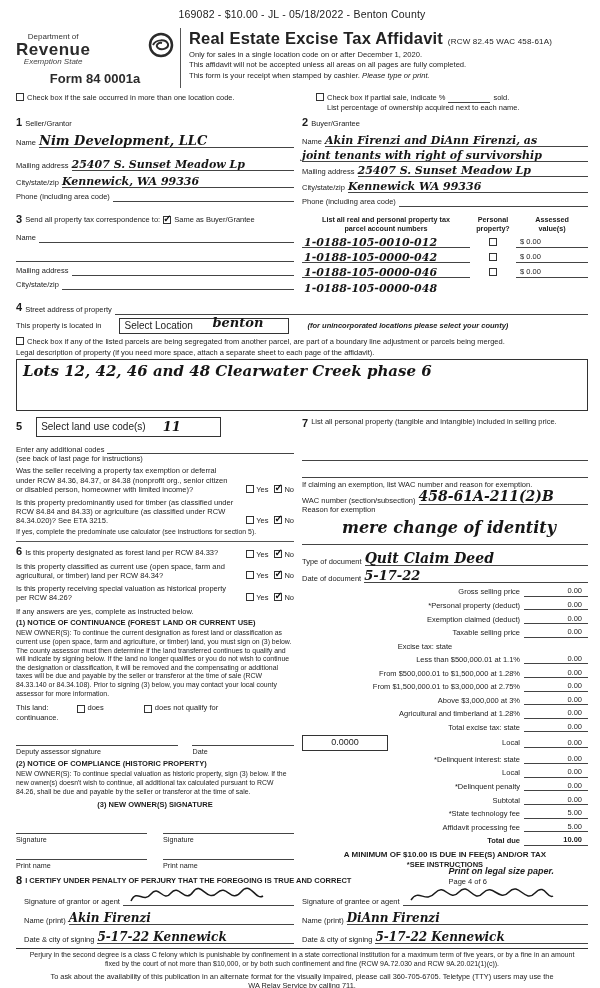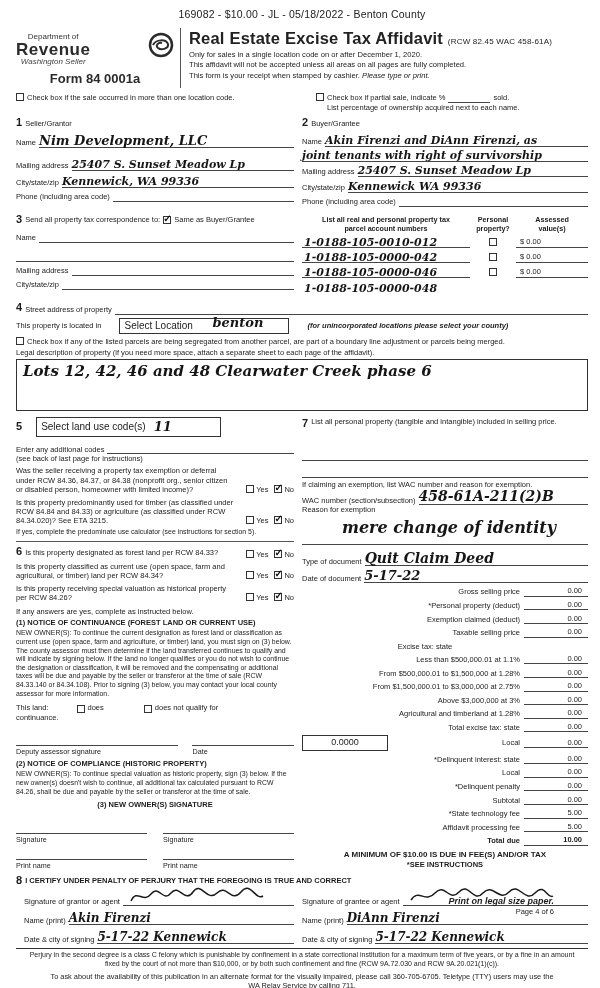--- a/index.html
+++ b/index.html
@@ -72,21 +72,21 @@
 <div class="page">
 
   <div class="stamp">169082 - $10.00 - JL - 05/18/2022 - Benton County</div>
 
   <div class="hdr">
     <div class="logoblk">
       <div class="logo-row">
         <div>
           <div class="logo-top">Department of</div>
           <div class="logo-rev">Revenue</div>
-          <div class="logo-ws">Washington Seller</div>
+          <div class="logo-ws">Exemption State</div>
         </div>
         <span>
           <svg width="26" height="26" viewBox="0 0 26 26">
               <circle cx="13" cy="13" r="11" fill="none" stroke="#2b2b2b" stroke-width="2.5"></circle>
               <path d="M5 13 C8 7,18 7,20 12 C21 16,14 19,10 16 C7 14,10 10,14 11" fill="none" stroke="#2b2b2b" stroke-width="2"></path>
             </svg>
         </span>
       </div>
       <div class="logo-form">Form 84 0001a</div>
     </div>
@@ -257,21 +257,21 @@
   </div>
 
   <div class="cols" style="margin-top:6px">
     <div class="lcol">
 
       <div>
         <div class="fl" style="align-items:center">
           <span class="secnum" style="margin-right:14px">5</span>
           <span class="selbox" style="min-width:185px">
             <span>Select land use code(s)</span>
-            <span class="hw lg" style="margin-left:8px">11</span>
+            <span class="hw lg" style="margin-left:17px">11</span>
           </span>
         </div>
         <div class="fl row" style="margin-top:7px">
           <span class="lbl">Enter any additional codes</span>
           <span class="wline"></span>
         </div>
         <div>(see back of last page for instructions)</div>
         <div class="q">
           <span class="qtext">Was the seller receiving a property tax exemption or deferral under RCW 84.36, 84.37, or 84.38 (nonprofit org., senior citizen or disabled person, homeowner with limited income)?</span>
           <span class="yn"><span class="cb"></span><span>Yes</span><span class="cb checked"></span><span>No</span></span>
@@ -506,16 +506,16 @@
       </div>
     </div>
   </div>
 
   <div class="hr"></div>
   <div class="center" style="font-size:7px;margin-top:2px;padding:0 6px">Perjury in the second degree is a class C felony which is punishable by confinement in a state correctional institution for a maximum term of five years, or by a fine in an amount fixed by the court of not more than $10,000, or by both such confinement and fine (RCW 9A.72.030 and RCW 9A.20.021(1)(c)).</div>
   <div class="center" style="font-size:7.4px;margin-top:3px;padding:0 30px">To ask about the availability of this publication in an alternate format for the visually impaired, please call 360-705-6705. Teletype (TTY) users may use the WA Relay Service by calling 711.</div>
 
 </div>
 
-<div class="abs" style="right:46px;top:896px;text-align:right">
+<div class="abs" style="right:46px;top:866px;">
   <div class="bold it" style="font-size:9px">Print on legal size paper.</div>
   <div style="font-size:7.5px">Page 4 of 6</div>
 </div>
 
 </body></html>

